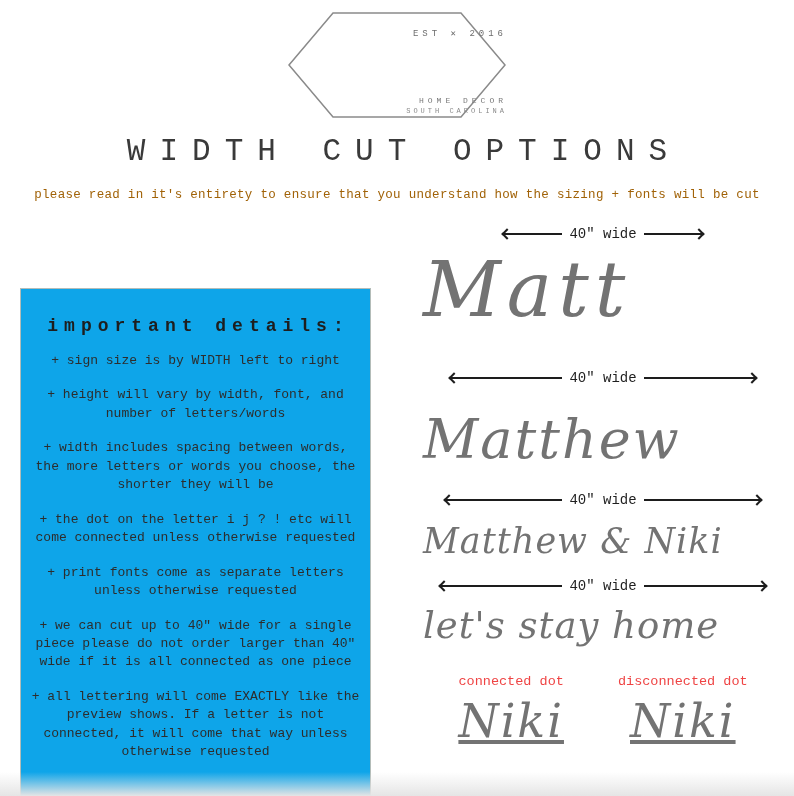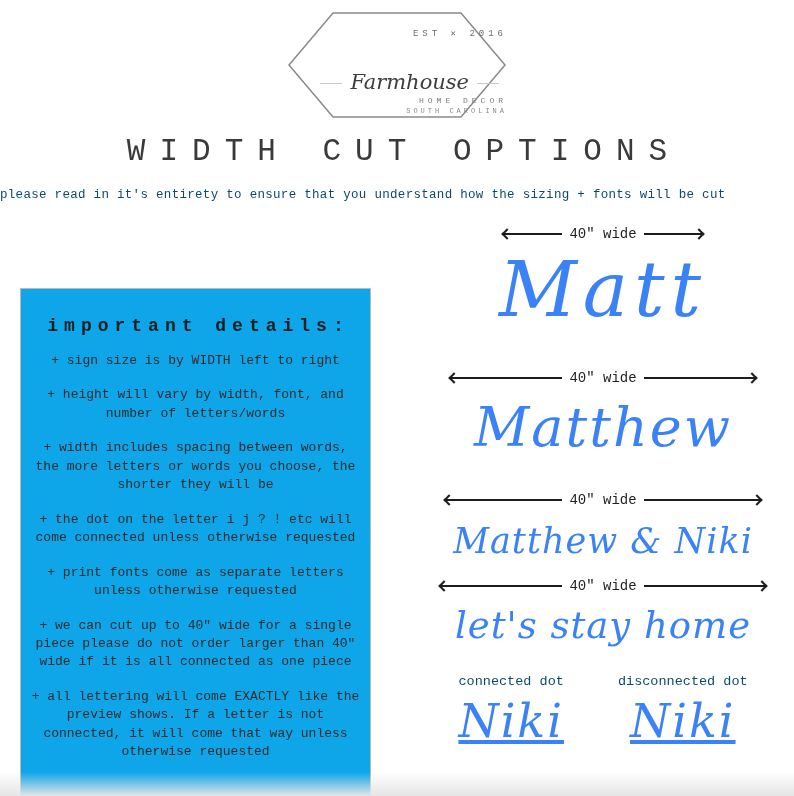--- a/index.html
+++ b/index.html
@@ -52,21 +52,22 @@
 
   
   .page-title {
     position: absolute; left: 0; right: 0; top: 134px;
     text-align: center;
     font-size: 31px; letter-spacing: 14px; color: #3a3a3a;
     white-space: nowrap; text-indent: 14px;
   }
   .page-subtitle {
     position: absolute; left: 0; right: 0; top: 188px;
-    font-size: 12.5px; color: #0c4a6e; letter-spacing: 0.3px;
+    text-align: center;
+    font-size: 12.5px; color: #a16207; letter-spacing: 0.3px;
     white-space: nowrap;
   }
 
   
   .details-panel {
     position: absolute; left: 20px; top: 252px;
     width: 351px; height: 566px;
     background: #0ea5e9;
     border: 1px solid #b3bcb8;
     box-sizing: border-box;
@@ -112,53 +113,51 @@
   .arrow-line.right::before {
     content: ""; position: absolute; right: 0; top: -3.5px;
     width: 8px; height: 8px; box-sizing: border-box;
     border-right: 2px solid #1d1d1d; border-top: 2px solid #1d1d1d;
     transform: rotate(45deg);
   }
 
   .script {
     font-family: "DejaVu Serif", serif;
     font-style: italic;
-    color: #3b82f6;
-    text-align: center;
+    color: #737373;
     white-space: nowrap;
   }
   .script-1 { font-size: 76px; line-height: 1.05; letter-spacing: 6px; }
   .script-2 { font-size: 54px; line-height: 1.05; letter-spacing: 2px; }
   .script-3 { font-size: 35px; line-height: 1.1; letter-spacing: 1px; }
   .script-4 { font-size: 37px; line-height: 1.1; letter-spacing: 1px; }
   .script-5 { font-size: 46px; line-height: 1.05; letter-spacing: 2px; }
 
   .dot-row {
     display: flex; justify-content: center; gap: 54px;
   }
   .dot-col { text-align: center; }
-  .dot-label { font-size: 13.5px; color: #0c4a6e; }
+  .dot-label { font-size: 13.5px; color: #ef4444; }
   .dot-col .script { margin-top: 8px; text-decoration: underline; }
 
   .bottom-fade {
     position: absolute; left: 0; right: 0; bottom: 0; height: 24px;
     background: linear-gradient(rgba(230,230,230,0), #e5e5e5);
   }
 </style>
 </head>
 <body>
 
 <div id="canvas">
 
   <div class="logo">
     <svg class="hex" width="220" height="110" viewBox="0 0 220 110">
       <polygon points="2,55 46,3 174,3 218,55 174,107 46,107" fill="none" stroke="#8a8a8a" stroke-width="1.5"></polygon>
     </svg>
     <div class="logo-est">EST ✕ 2016</div>
-    <div class="logo-script">Farmhouse</div>
     <div class="logo-tagline">HOME DECOR</div>
     <div class="logo-location">SOUTH CAROLINA</div>
   </div>
 
   <div class="page-title">WIDTH CUT OPTIONS</div>
   <div class="page-subtitle">please read in it's entirety to ensure that you understand how the sizing + fonts will be cut</div>
 
   <div class="details-panel">
     <div class="details-heading">important details:</div>
     <p class="details-item">+ sign size is by WIDTH left to right</p>
@@ -180,21 +179,21 @@
       </div>
       <div class="script script-1" style="margin-top: 8px;">Matt</div>
     </div>
 
     <div class="example-row" style="top: 148px;">
       <div class="dim-row" style="width: 306px;">
         <span class="arrow-line left"></span>
         <span class="dim-label">40" wide</span>
         <span class="arrow-line right"></span>
       </div>
-      <div class="script script-2" style="margin-top: 14px;">Matthew</div>
+      <div class="script script-2" style="margin-top: 26px;">Matthew</div>
     </div>
 
     <div class="example-row" style="top: 270px;">
       <div class="dim-row" style="width: 316px;">
         <span class="arrow-line left"></span>
         <span class="dim-label">40" wide</span>
         <span class="arrow-line right"></span>
       </div>
       <div class="script script-3" style="margin-top: 14px;">Matthew &amp; Niki</div>
     </div>

